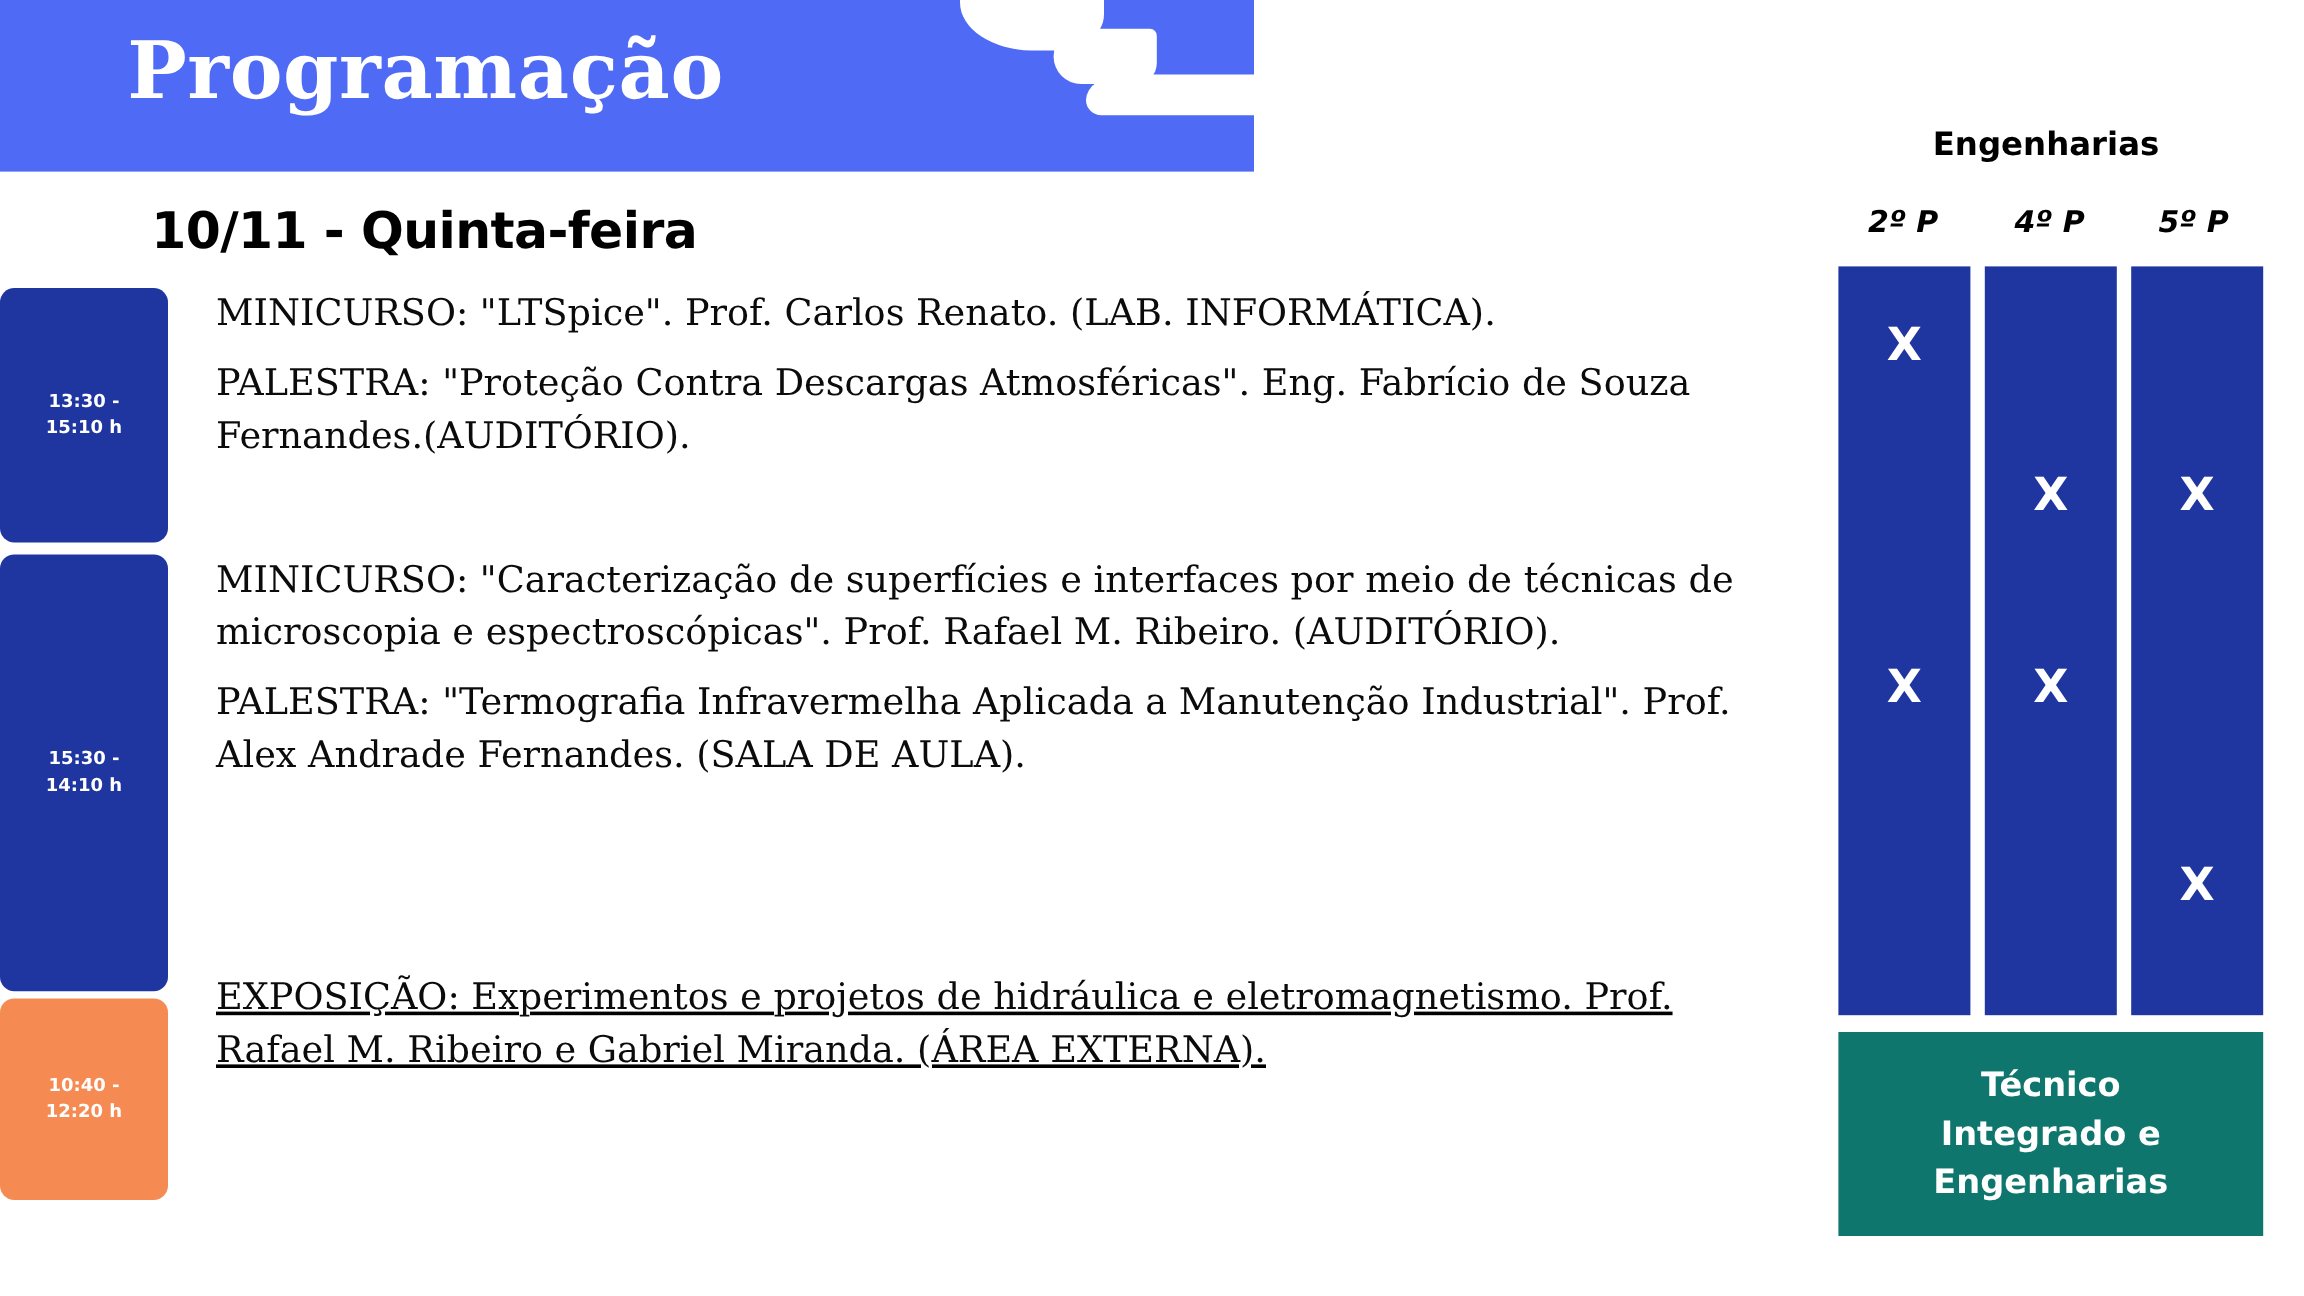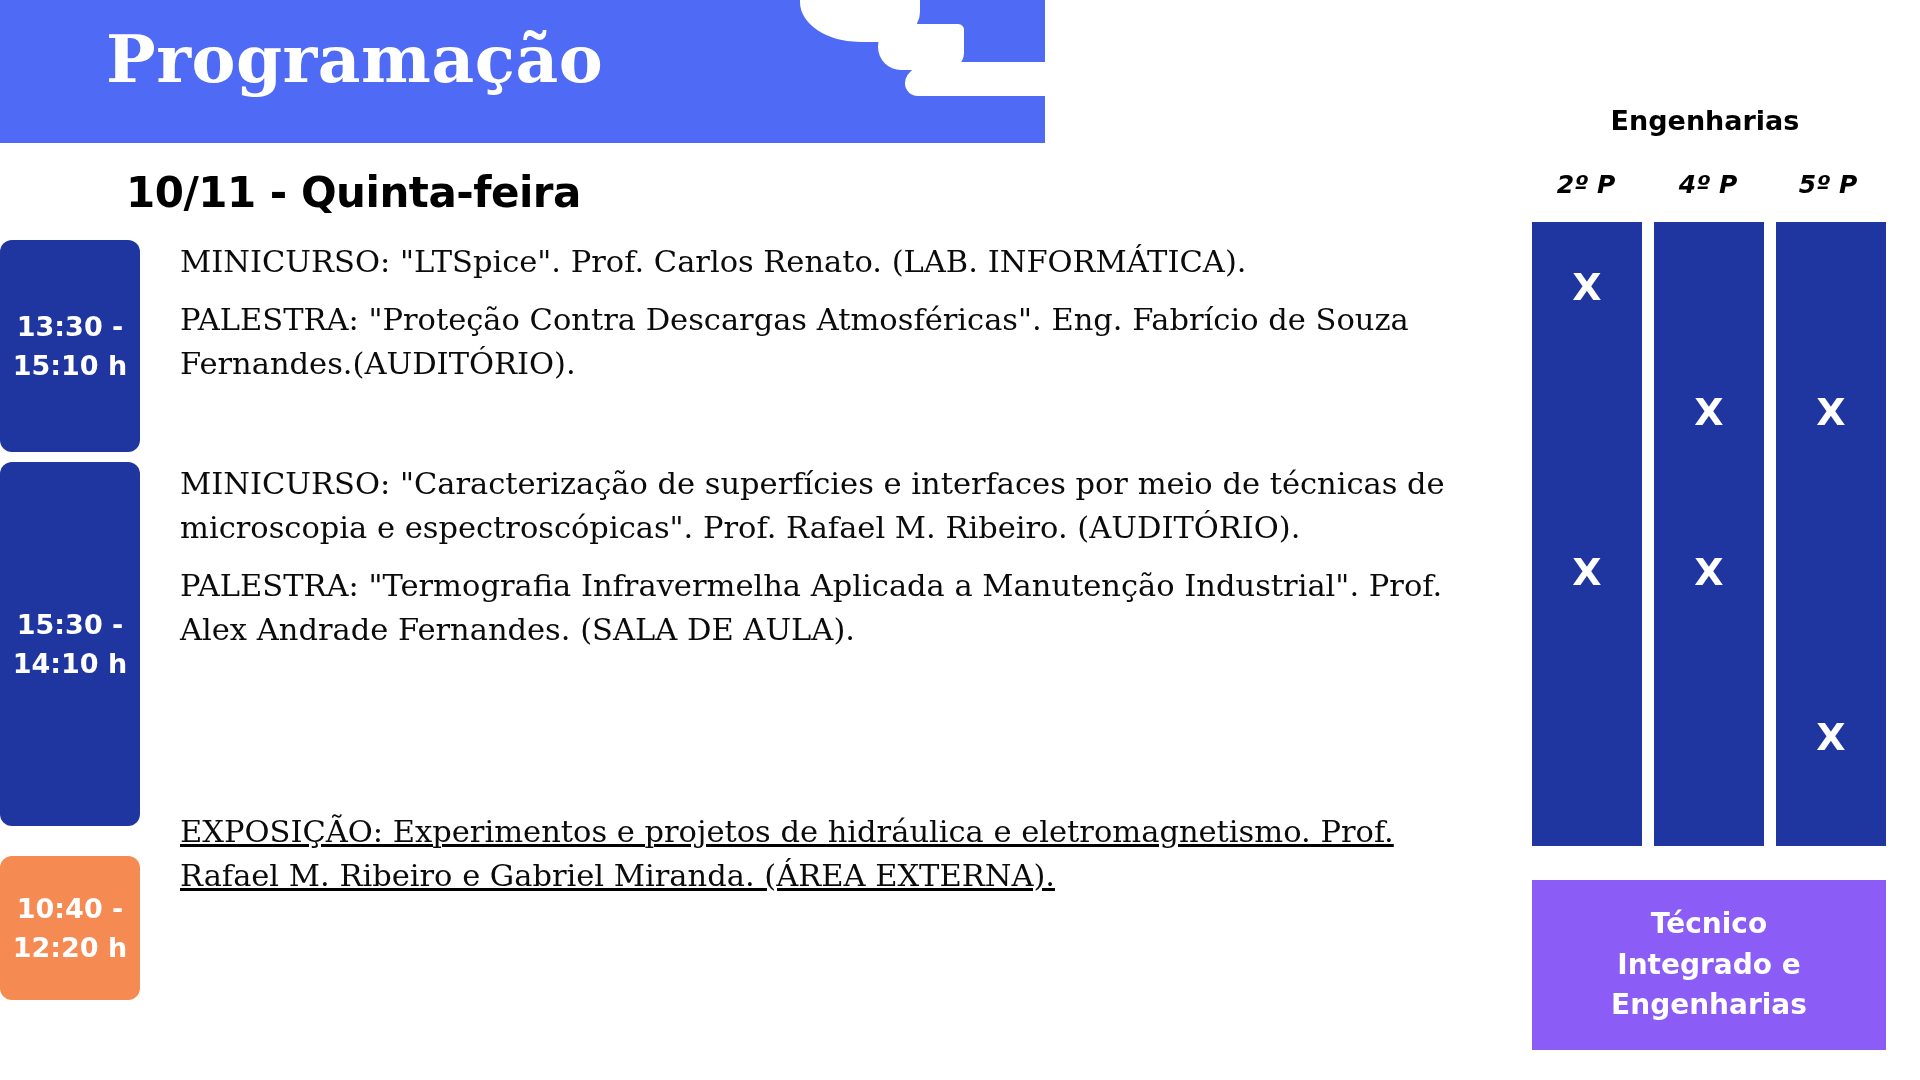--- a/index.html
+++ b/index.html
@@ -87,21 +87,21 @@
     width: 1520px;
   }
   .time-chip {
     position: absolute;
     left: 0;
     width: 140px;
     border-radius: 12px;
     color: #ffffff;
     font-family: "DejaVu Sans", sans-serif;
     font-weight: bold;
-    font-size: 27px;
+    font-size: 15px;
     line-height: 1.45;
     text-align: center;
     display: flex;
     flex-direction: column;
     align-items: center;
     justify-content: center;
     box-sizing: border-box;
     padding: 6px 4px;
   }
   .chip-blue { background: #1f35a0; }
@@ -171,24 +171,24 @@
     text-align: center;
     font-family: "DejaVu Sans", sans-serif;
     font-weight: bold;
     font-size: 38px;
     color: #ffffff;
   }
 
   .footer-tag {
     position: absolute;
     left: 2px;
-    top: 880px;
+    top: 860px;
     width: 354px;
     height: 170px;
-    background: #8b5cf6;
+    background: #0f766e;
     display: flex;
     flex-direction: column;
     align-items: center;
     justify-content: center;
     text-align: center;
     font-family: "DejaVu Sans", sans-serif;
     font-weight: bold;
     font-size: 28px;
     line-height: 1.45;
     color: #ffffff;
@@ -216,21 +216,21 @@
       <div class="entry">PALESTRA: "Proteção Contra Descargas Atmosféricas". Eng. Fabrício de Souza Fernandes.(AUDITÓRIO).</div>
     </div>
     <div class="time-chip chip-blue" style="top: 222px; height: 364px;">
       <span>15:30 -</span>
       <span>14:10 h</span>
     </div>
     <div class="entries" style="top: 222px;">
       <div class="entry">MINICURSO: "Caracterização de superfícies e interfaces por meio de técnicas de microscopia e espectroscópicas". Prof. Rafael M. Ribeiro. (AUDITÓRIO).</div>
       <div class="entry">PALESTRA: "Termografia Infravermelha Aplicada a Manutenção Industrial". Prof. Alex Andrade Fernandes. (SALA DE AULA).</div>
     </div>
-    <div class="time-chip chip-orange" style="top: 616px; height: 144px; justify-content: center;">
+    <div class="time-chip chip-orange" style="top: 592px; height: 168px; justify-content: center;">
       <span>10:40 -</span>
       <span>12:20 h</span>
     </div>
     <div class="entries" style="top: 570px; text-decoration: underline;">
       <div class="entry">EXPOSIÇÃO: Experimentos e projetos de hidráulica e eletromagnetismo. Prof. Rafael M. Ribeiro e Gabriel Miranda. (ÁREA EXTERNA).</div>
     </div>
   </div>
 
 <div class="right-col">
   <div class="eng-title">Engenharias</div>

